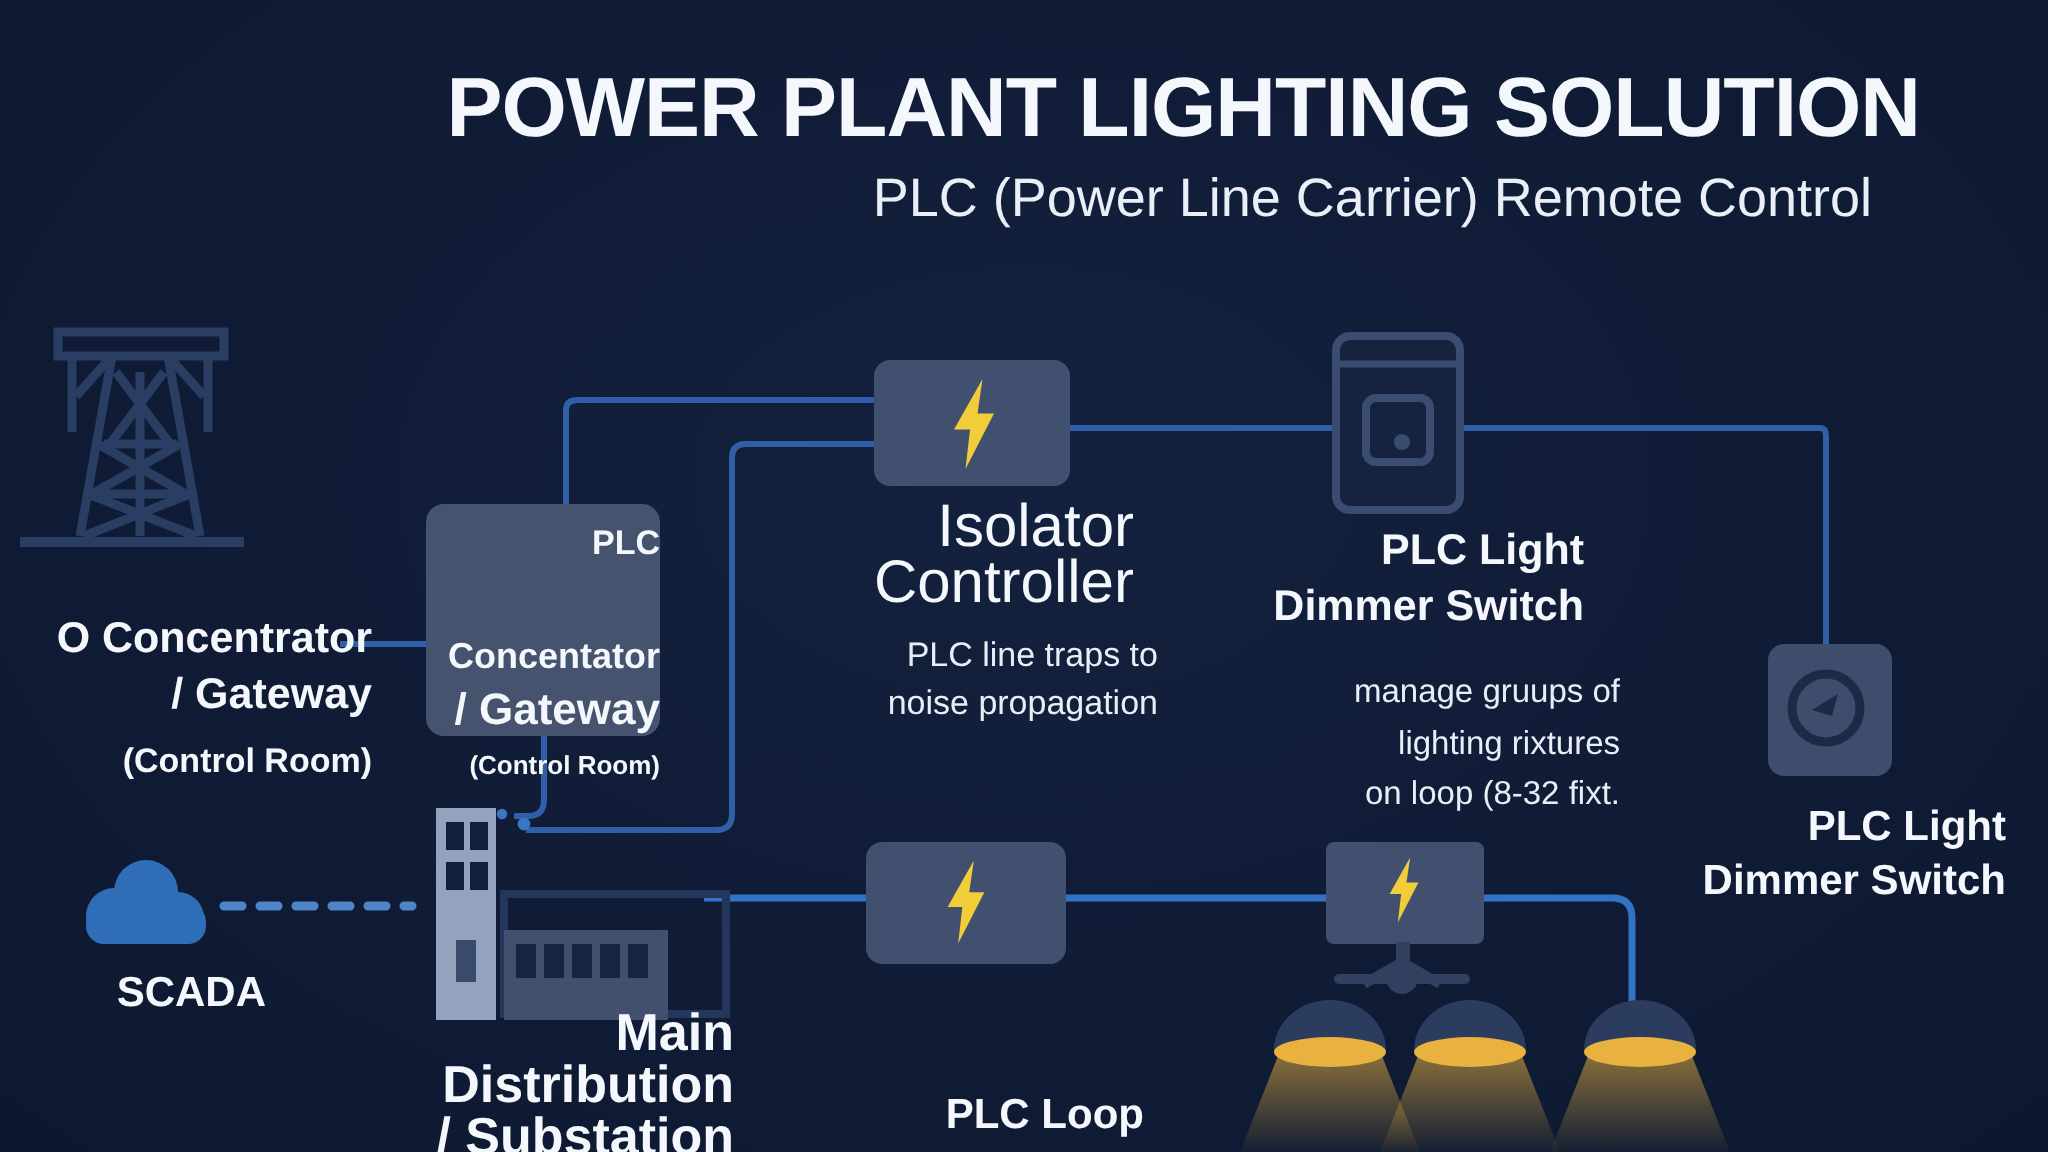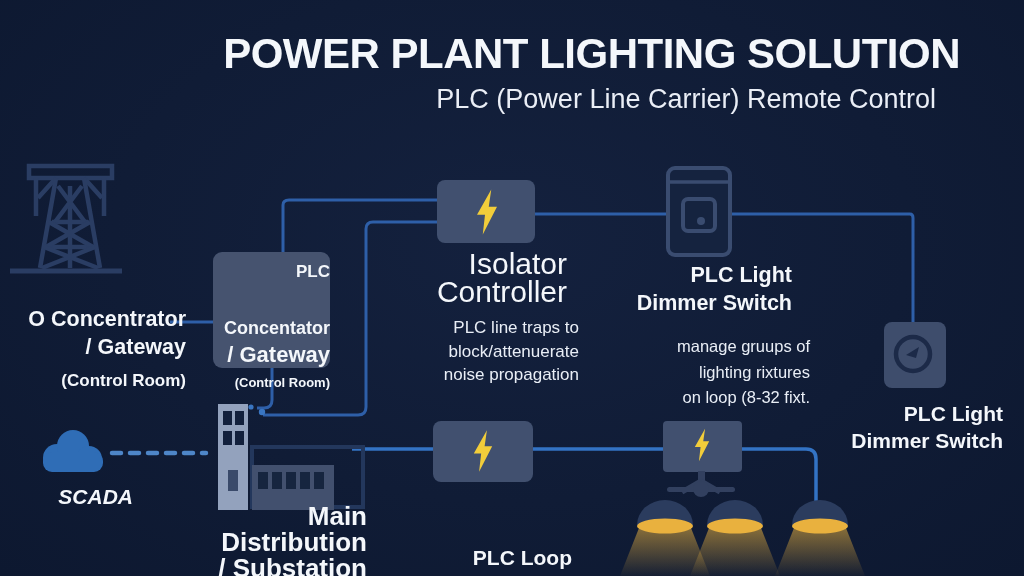--- a/index.html
+++ b/index.html
@@ -18,21 +18,21 @@
   .plc-box-text .l1{font-size:17px;line-height:26px;}
   .plc-box-text .l2{font-size:18px;line-height:25px;margin-top:31px;}
   .plc-box-text .l3{font-size:22px;line-height:28px;}
   .plc-box-text .note{font-size:13px;font-weight:600;line-height:21px;margin-top:3px;}
   .lbl-isolator{left:405px;top:250px;width:162px;font-size:30px;font-weight:400;line-height:28px;}
   .desc{font-weight:400;color:#e9eef6;}
   .desc-isolator{left:393px;top:316px;width:186px;font-size:17px;line-height:23.5px;}
   .lbl-dimtop{left:608px;top:261px;width:184px;font-size:21.5px;font-weight:700;line-height:28px;}
   .desc-dimtop{left:625px;top:334px;width:185px;font-size:16.5px;line-height:25.5px;}
   .lbl-dimright{left:823px;top:400px;width:180px;font-size:21px;font-weight:700;line-height:27px;}
-  .lbl-scada{left:8px;top:485px;width:125px;font-size:21px;font-weight:700;font-style:italic;}
+  .lbl-scada{left:8px;top:485px;width:125px;font-size:21px;font-weight:700;}
   .lbl-substation{left:179px;top:503px;width:188px;font-size:26px;font-weight:700;line-height:26px;}
   .lbl-loop{left:398px;top:496px;width:174px;font-size:21px;font-weight:700;line-height:28px;margin-top:48px;}
 </style>
 </head>
 <body>
 
 <div class="stage">
 
   <svg width="1024" height="576" viewBox="0 0 1024 576">
     <defs>
@@ -171,21 +171,20 @@
     <div class="l3">/ Gateway</div>
     <div class="note">(Control Room)</div>
   </div>
 
   <div class="label lbl-isolator">
     <div>Isolator</div>
     <div>Controller</div>
   </div>
   <div class="label desc desc-isolator">
     <div>PLC line traps to</div>
-    <div>block/attenuerate</div>
     <div>noise propagation</div>
   </div>
 
   <div class="label lbl-dimtop">
     <div>PLC Light</div>
     <div>Dimmer Switch</div>
   </div>
   <div class="label desc desc-dimtop">
     <div>manage gruups of</div>
     <div>lighting rixtures</div>

